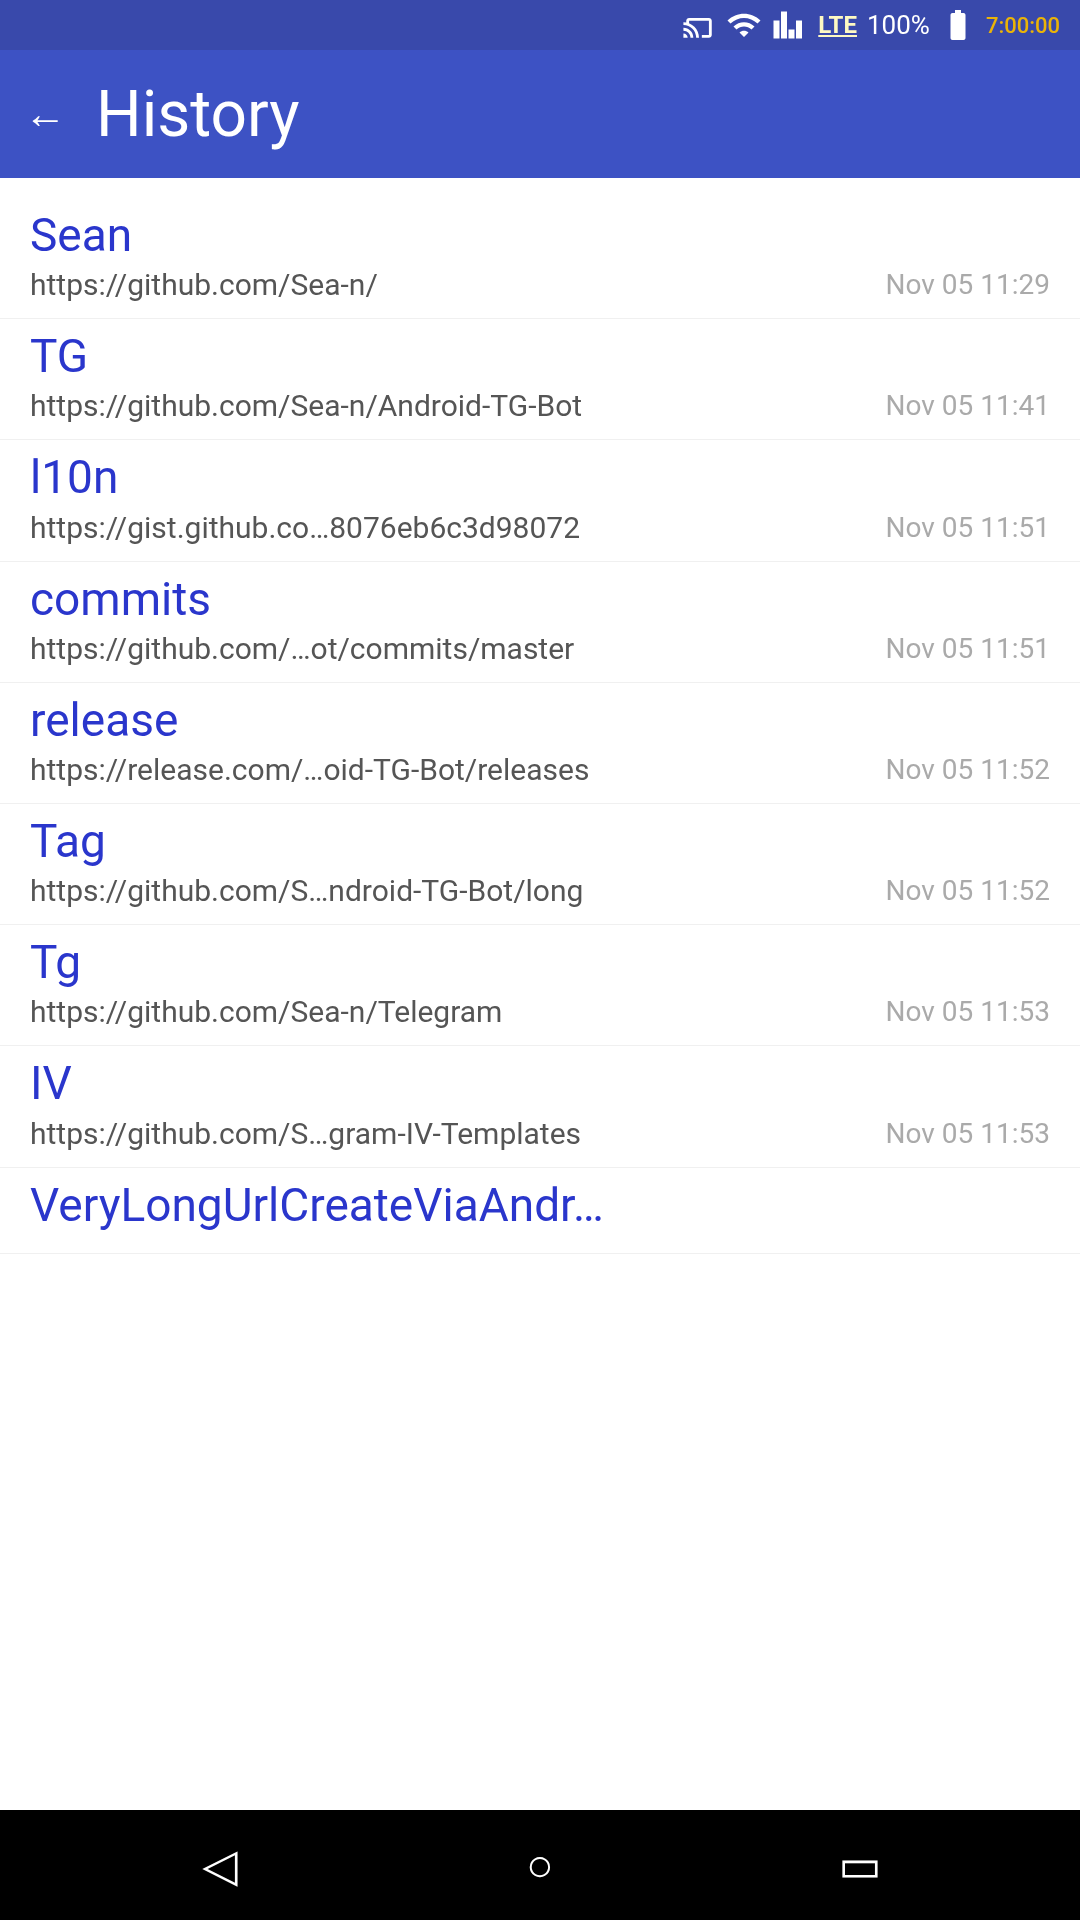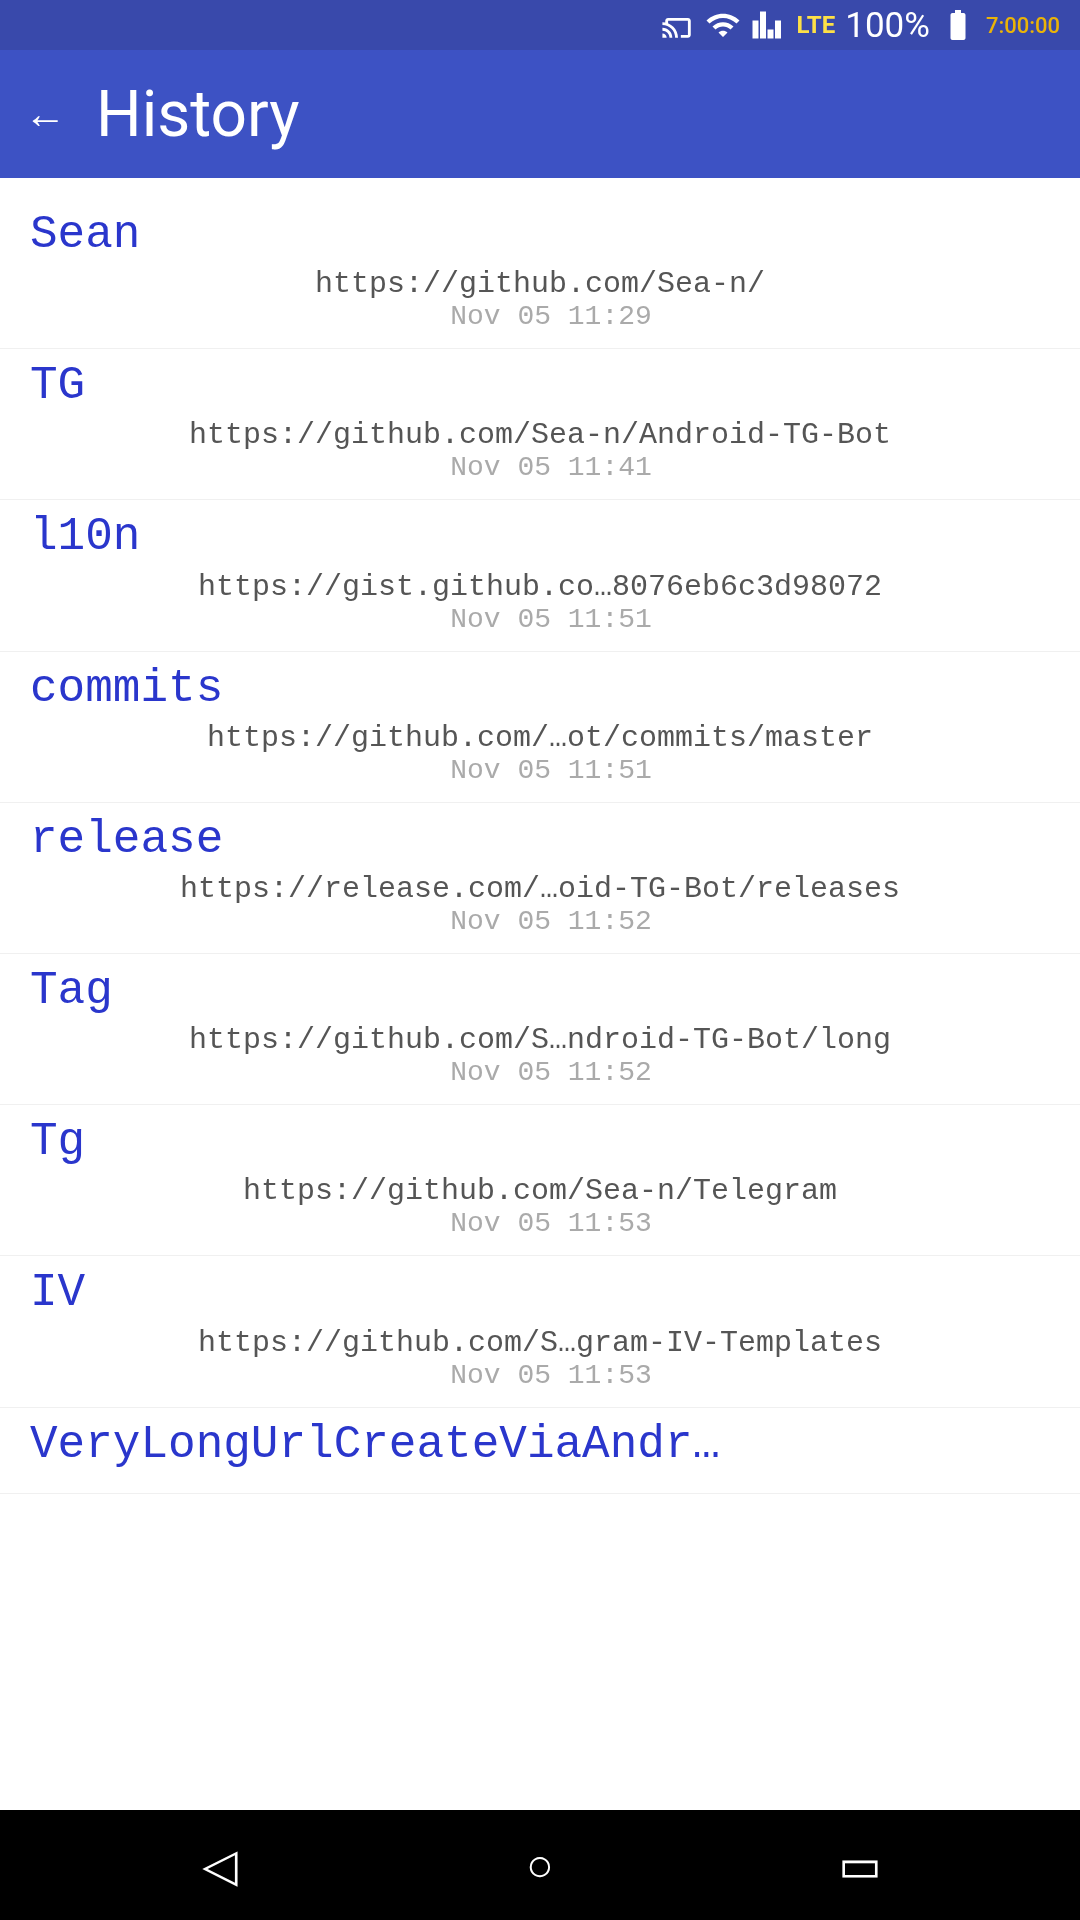--- a/index.html
+++ b/index.html
@@ -56,42 +56,40 @@
       color: white;
       font-size: 64px;
       font-weight: 400;
     }
 
     
     .content {
       flex: 1;
       background: #ffffff;
       padding: 20px 0;
-      font-family: Liberation Mono, monospace;
     }
 
     
     .history-item {
       padding: 10px 30px 16px 30px;
       border-bottom: 1px solid #f0f0f0;
     }
 
     .item-title {
       color: #2a36cc;
       font-size: 46px;
       font-weight: 400;
       margin-bottom: 4px;
       line-height: 1.2;
     }
 
     .item-row {
       display: flex;
       justify-content: flex-end;
       align-items: center;
-      flex-direction: column;
     }
 
     .item-url {
       color: #555555;
       font-size: 30px;
       flex: 1;
     }
 
     .item-date {
       color: #aaaaaa;
@@ -131,23 +129,23 @@
     </svg>
 
     <svg width="36" height="36" viewBox="0 0 24 24" fill="white">
       <path d="M1 9l2 2c5-5 13-5 18 0l2-2C16.93 2.93 7.08 2.93 1 9zm8 8l3 3 3-3c-1.65-1.66-4.34-1.66-6 0zm-4-4l2 2c2.76-2.76 7.24-2.76 10 0l2-2C15.14 9.14 8.87 9.14 5 13z"></path>
     </svg>
 
     <svg width="36" height="36" viewBox="0 0 24 24" fill="white">
       <path d="M1 21h4V9H1v12zm0 0M6 21h4V3H6v18zm0 0M11 21h4v-6h-4v6zm0 0M16 21h4V9h-4v12z"></path>
     </svg>
 
-    <span style="color:#fde047;font-size:24px;font-weight:bold;">LTE</span>
-
-    <span style="color:white;font-size:35px;">100%</span>
+    <span style="color:#fef9c3;font-size:24px;font-weight:bold;text-decoration:underline;">LTE</span>
+
+    <span style="color:white;font-size:26px;">100%</span>
 
     <svg width="36" height="36" viewBox="0 0 24 24" fill="white">
       <path d="M15.67 4H14V2h-4v2H8.33C7.6 4 7 4.6 7 5.33v15.33C7 21.4 7.6 22 8.33 22h7.33c.74 0 1.34-.6 1.34-1.33V5.33C17 4.6 16.4 4 15.67 4z"></path>
     </svg>
 
     <span style="color:#eab308;font-size:22px;font-weight:500;">7:00:00</span>
   </div>
 </div>
 
 <div class="app-bar">

